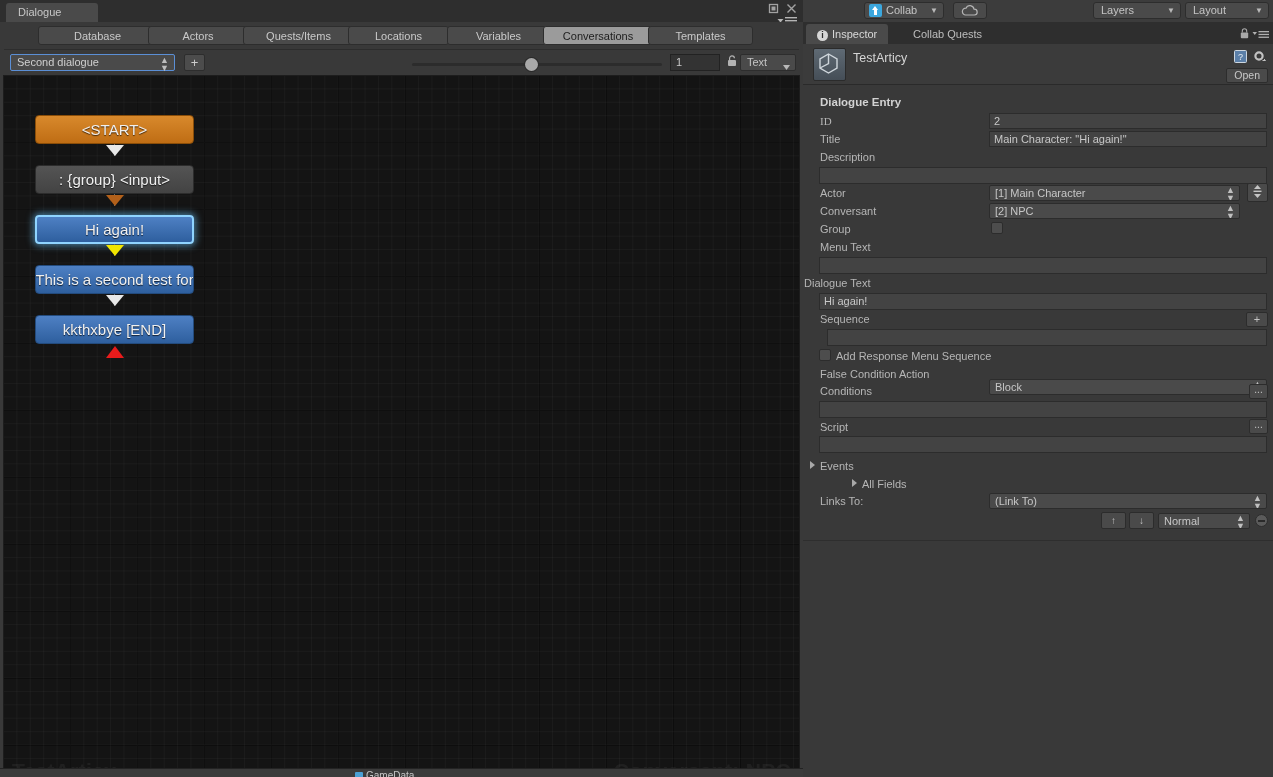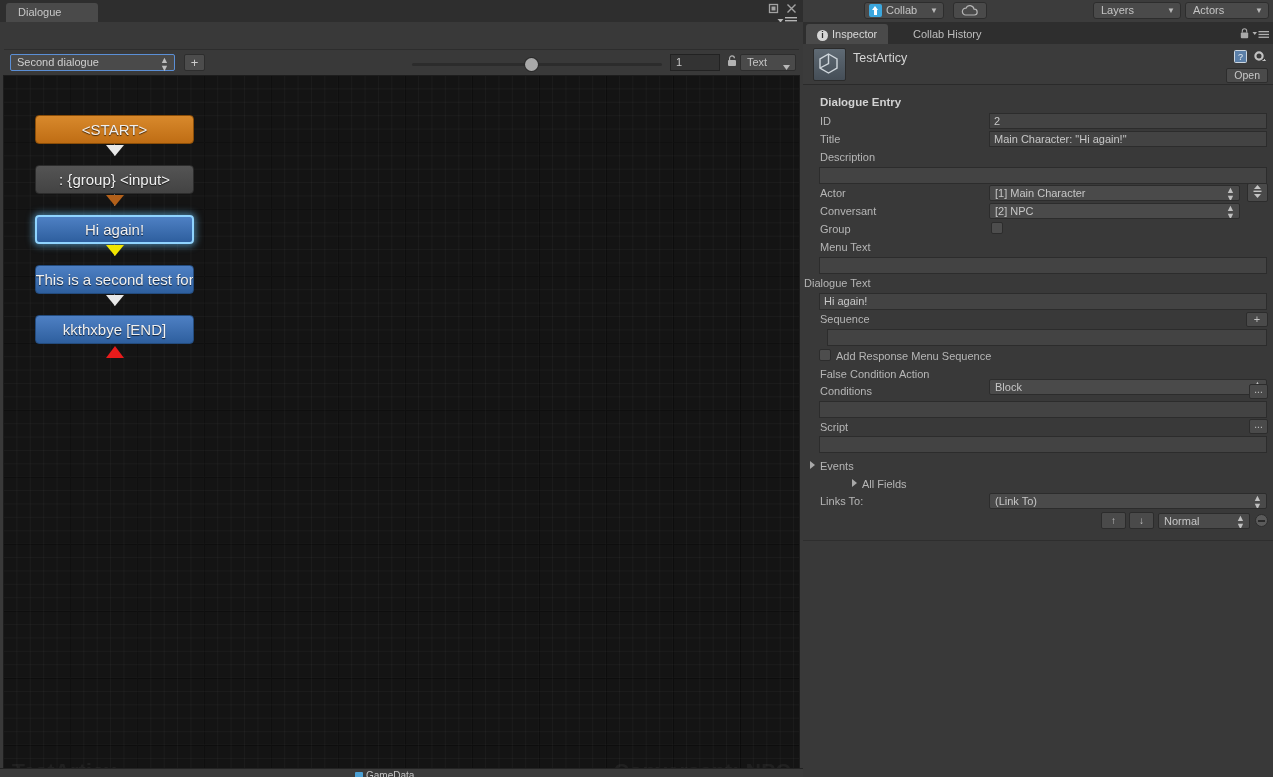--- a/index.html
+++ b/index.html
@@ -191,20 +191,29 @@
         <svg width="12" height="9" viewBox="0 0 12 9">
             <rect y="1" width="12" height="1.4" fill="#b5b5b5"></rect>
             <rect y="4" width="12" height="1.4" fill="#b5b5b5"></rect>
             <rect y="7" width="12" height="1.4" fill="#b5b5b5"></rect>
           </svg>
       </div>
     </div>
 
     <div class="panel-body">
 
+      <div class="dbtabs">
+        <div class="dbtab" style="left:38px;width:119px;">Database</div>
+        <div class="dbtab" style="left:148px;width:100px;">Actors</div>
+        <div class="dbtab" style="left:243px;width:111px;">Quests/Items</div>
+        <div class="dbtab" style="left:348px;width:101px;">Locations</div>
+        <div class="dbtab" style="left:447px;width:103px;">Variables</div>
+        <div class="dbtab active" style="left:543px;width:110px;">Conversations</div>
+        <div class="dbtab" style="left:648px;width:105px;">Templates</div>
+      </div>
       <div class="tb-sep"></div>
 
       <div class="toolbar">
         <div class="conv-dd">
           <span>Second dialogue</span>
           <span class="carets">▲<br>▼</span>
         </div>
         <div class="plus-btn">+</div>
 
         <div class="zoom-slider">
@@ -285,30 +294,30 @@
       </div>
       <div class="tt-btn" style="left:190px;width:92px;padding-left:7px;margin-top:36px;">
         <span>Account</span>
         <span class="tt-car">▼</span>
       </div>
       <div class="tt-btn" style="left:290px;width:88px;padding-left:7px;">
         <span>Layers</span>
         <span class="tt-car">▼</span>
       </div>
       <div class="tt-btn" style="left:382px;width:84px;padding-left:7px;">
-        <span>Actors</span>
+        <span>Layout</span>
         <span class="tt-car">▼</span>
       </div>
     </div>
 
     <div class="insp-tabs">
       <div class="insp-tab active" style="left:3px;">
         <span class="info-dot">i</span><span>Inspector</span>
       </div>
-      <div class="insp-tab" style="left:99px;">Collab History</div>
+      <div class="insp-tab" style="left:99px;">Collab Quests</div>
       <div class="it-right">
         <span>
           <svg width="9" height="11" viewBox="0 0 9 11">
               <path d="M2.3 4.6 V3 a2.2 2.2 0 0 1 4.4 0 V4.6" fill="none" stroke="#a9a9a9" stroke-width="1.1"></path>
               <rect x="0.8" y="4.6" width="7.4" height="5.6" rx="1" fill="#a9a9a9"></rect>
             </svg>
         </span>
         <span>
           <svg width="17" height="9" viewBox="0 0 17 9">
               <path d="M0.5 2 L5 2 L2.75 5 Z" fill="#b0b0b0"></path>
@@ -343,21 +352,21 @@
             </svg>
         </span>
       </div>
       <div class="open-btn">Open</div>
     </div>
 
     <div class="insp-body">
 
       <div class="sec-title" style="left:17px;top:11px;">Dialogue Entry</div>
 
-      <div class="lbl" style="left:17px;top:30px;">ID</div>
+      <div class="lbl" style="left:17px;top:30px;font-family:Liberation Serif, serif;">ID</div>
       <div class="field" style="left:186px;top:28px;width:278px;">2</div>
 
       <div class="lbl" style="left:17px;top:48px;">Title</div>
       <div class="field" style="left:186px;top:46px;width:278px;">Main Character: "Hi again!"</div>
 
       <div class="lbl" style="left:17px;top:66px;">Description</div>
       <div class="field" style="left:16px;top:82px;width:448px;height:17px;"></div>
 
       <div class="lbl" style="left:17px;top:102px;">Actor</div>
       <div class="popup" style="left:186px;top:100px;width:251px;">

